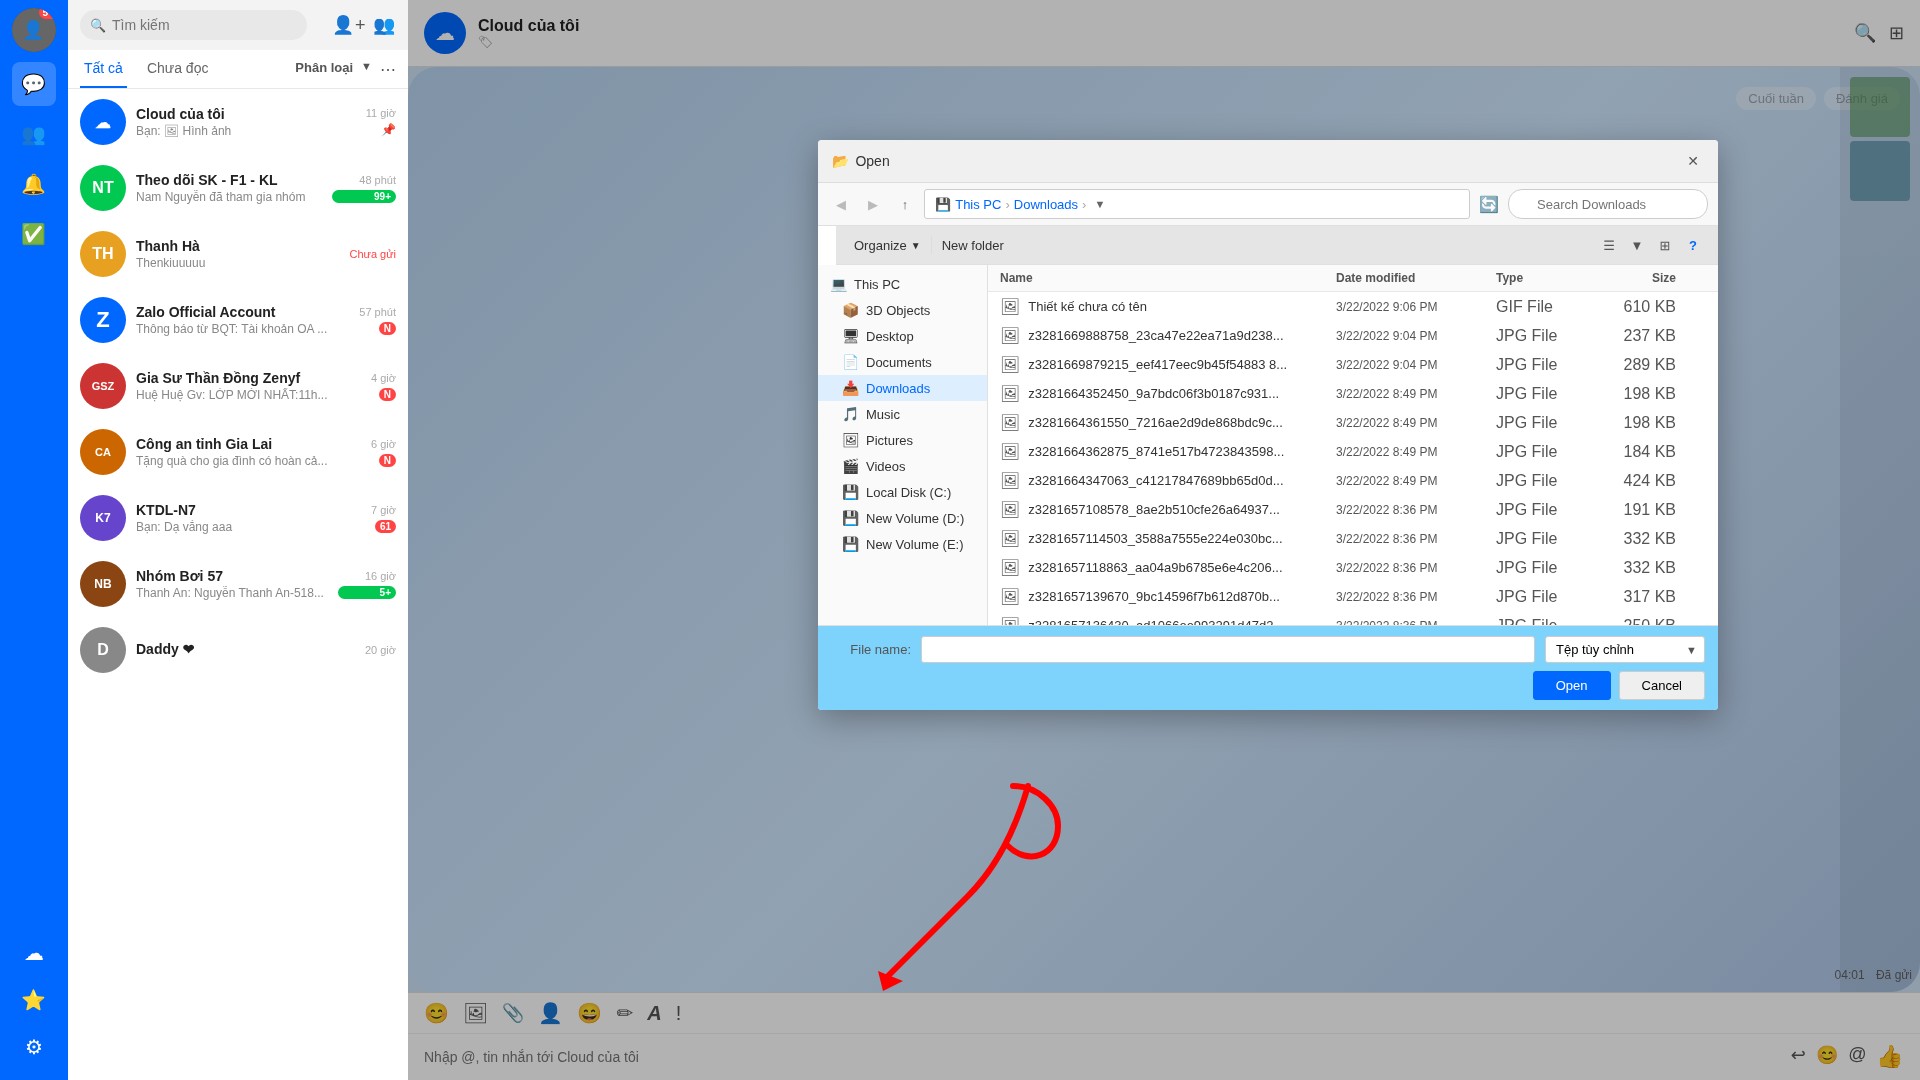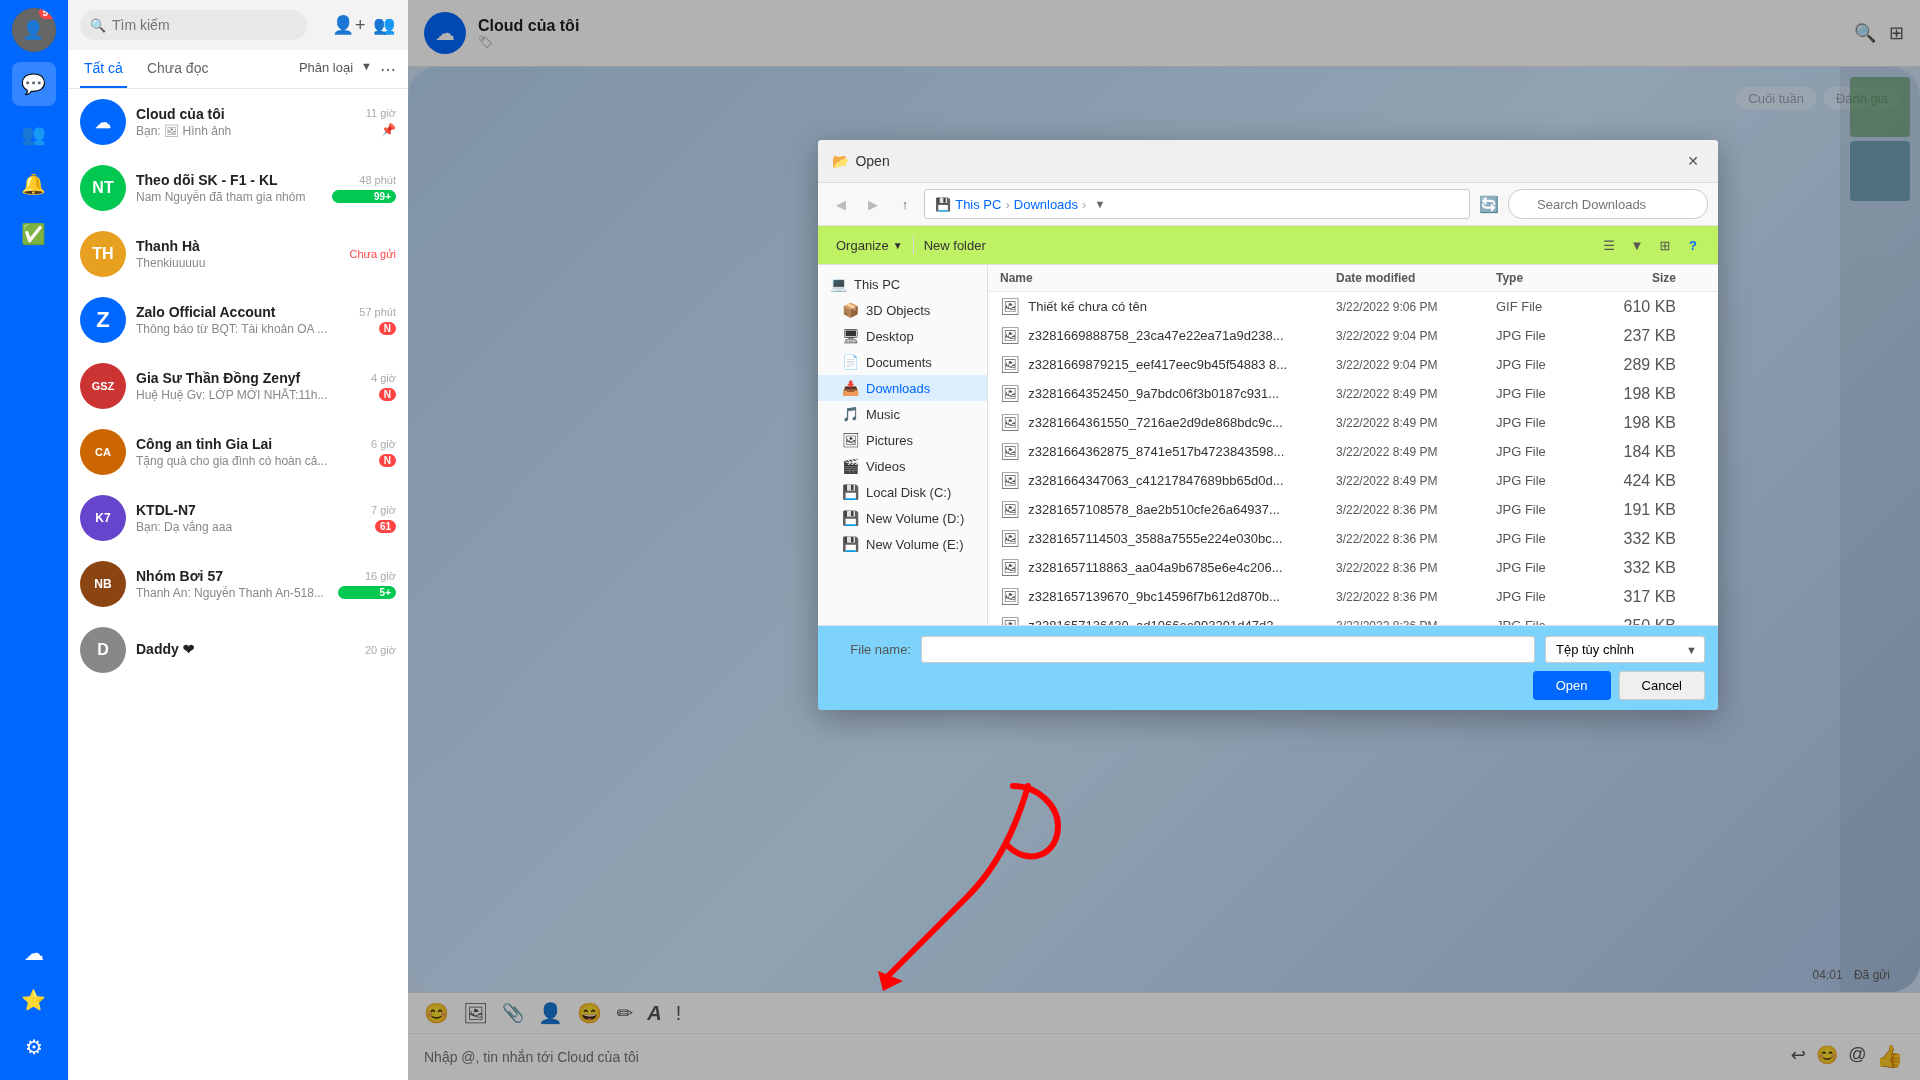--- a/index.html
+++ b/index.html
@@ -94,21 +94,21 @@
     .col-date { width: 160px; font-size: 12px; color: #555; font-weight: 600; cursor: pointer; }
     .col-type { width: 100px; font-size: 12px; color: #555; font-weight: 600; }
     .col-size { width: 80px; font-size: 12px; color: #555; font-weight: 600; text-align: right; }
     .col-extra { width: 30px; }
 
     .dialog-file-list { flex: 1; overflow-y: auto; }
     .file-row { display: flex; align-items: center; padding: 5px 12px; cursor: pointer; }
     .file-icon { font-size: 16px; margin-right: 8px; color: #555; }
     .file-name { flex: 2; font-size: 13px; color: #333; white-space: nowrap; overflow: hidden; text-overflow: ellipsis; }
     .file-date { width: 160px; font-size: 12px; color: #555; }
-    .file-type { width: 100px; font-size: 13px; color: #555; }
+    .file-type { width: 100px; font-size: 16px; color: #555; }
     .file-size { width: 80px; font-size: 16px; color: #555; text-align: right; }
     .file-extra { width: 30px; }
 
     .dialog-bottom { padding: 10px 13px; border-top: 1px solid #e0e0e0; background: #7dd3fc; }
     .dialog-filename-row { display: flex; align-items: center; gap: 10px; margin-bottom: 8px; }
     .filename-label { font-size: 13px; color: #555; width: 80px; text-align: right; }
     .filename-input { flex: 1; border: 1px solid #ccc; border-radius: 3px; padding: 5px 10px; font-size: 13px; outline: none; }
     .filetype-select { background: white; border: 1px solid #ccc; border-radius: 3px; padding: 5px 24px 5px 10px; font-size: 13px; width: 160px; appearance: none; -webkit-appearance: none; cursor: pointer; }
     .filetype-wrap { position: relative; }
     .filetype-arrow { position: absolute; right: 8px; top: 50%; transform: translateY(-50%); color: #555; font-size: 11px; pointer-events: none; }
@@ -136,21 +136,21 @@
     .dialog-file-list::-webkit-scrollbar-thumb { background: #bbb; border-radius: 4px; }
 
     .dialog-sidebar::-webkit-scrollbar { width: 6px; }
     .dialog-sidebar::-webkit-scrollbar-track { background: #f0f0f0; }
     .dialog-sidebar::-webkit-scrollbar-thumb { background: #bbb; }
 
     
     .chat-messages { background: #cfe3f7; }
 
     
-    .organize-bar { background: #bef264; border-bottom: 1px solid #e0e0e0; padding: 6px 12px; display: flex; align-items: center; gap: 4px; }
+    .organize-bar { background: #e5e5e5; border-bottom: 1px solid #e0e0e0; padding: 6px 12px; display: flex; align-items: center; gap: 4px; margin-left: 18px; }
     .organize-btn { font-size: 13px; color: #333; cursor: pointer; display: flex; align-items: center; gap: 4px; padding: 3px 6px; border-radius: 3px; }
     .organize-chevron { font-size: 10px; }
     .new-folder-btn { font-size: 13px; color: #333; cursor: pointer; padding: 3px 6px; border-radius: 3px; }
     .organize-sep { width: 1px; height: 18px; background: #ddd; }
   </style>
 </head>
 <body>
 
 <div class="app-container">
 
@@ -190,21 +190,21 @@
         <span class="search-ico">🔍</span>
         <input class="search-input" placeholder="Tìm kiếm" style="">
       </div>
       <span style="color:#555;font-size:18px;">👤+</span>
       <span style="color:#555;font-size:18px;">👥</span>
     </div>
     <div class="contact-tabs">
       <div class="contact-tab active">Tất cả</div>
       <div class="contact-tab">Chưa đọc</div>
       <div class="tab-actions">
-        <span style="font-size:13px;color:#555;cursor:pointer;">Phân loại</span>
+        <span style="font-size:13px;color:#555;cursor:pointer;font-weight:bold;">Phân loại</span>
         <span style="color:#555;font-size:11px;">▼</span>
         <span style="color:#555;font-size:16px;">⋯</span>
       </div>
     </div>
     <div class="contact-list scrollbar-hide">
 
       <div class="contact-item">
         <div class="contact-avatar av-blue">☁</div>
         <div class="contact-info">
           <div class="contact-name">Cloud của tôi</div>
@@ -328,21 +328,21 @@
     <div class="chat-messages" style="flex:1;position:relative;overflow:hidden;border-radius:29px;">
       <div style="position:absolute;top:0;left:0;right:0;bottom:0;background:linear-gradient(135deg,#b8d4f0 0%,#d0e8ff 50%,#b0c8e8 100%);">
 
         <div style="position:absolute;top:20px;right:20px;opacity:0.5;font-size:13px;color:#666;">
           <div style="display:flex;gap:8px;justify-content:flex-end;margin-bottom:4px;">
             <span style="background:rgba(255,255,255,0.7);padding:4px 12px;border-radius:12px;">Cuối tuần</span>
             <span style="background:rgba(255,255,255,0.7);padding:4px 12px;border-radius:12px;">Đánh giá</span>
           </div>
         </div>
 
-        <div style="position:absolute;bottom:10px;right:30px;color:#666;font-size:12px;">
+        <div style="position:absolute;bottom:10px;right:8px;color:#666;font-size:12px;">
           <span>04:01</span>
           <span style="margin-left:8px;">Đã gửi</span>
         </div>
 
         <div style="position:absolute;right:0;top:0;bottom:0;width:80px;background:rgba(0,0,0,0.1);display:flex;flex-direction:column;align-items:center;padding:10px 4px;gap:4px;opacity:0.6;">
           <div style="width:60px;height:60px;background:#4a8a4a;border-radius:4px;"></div>
           <div style="width:60px;height:60px;background:#3a7a8a;border-radius:4px;"></div>
         </div>
       </div>
     </div>

